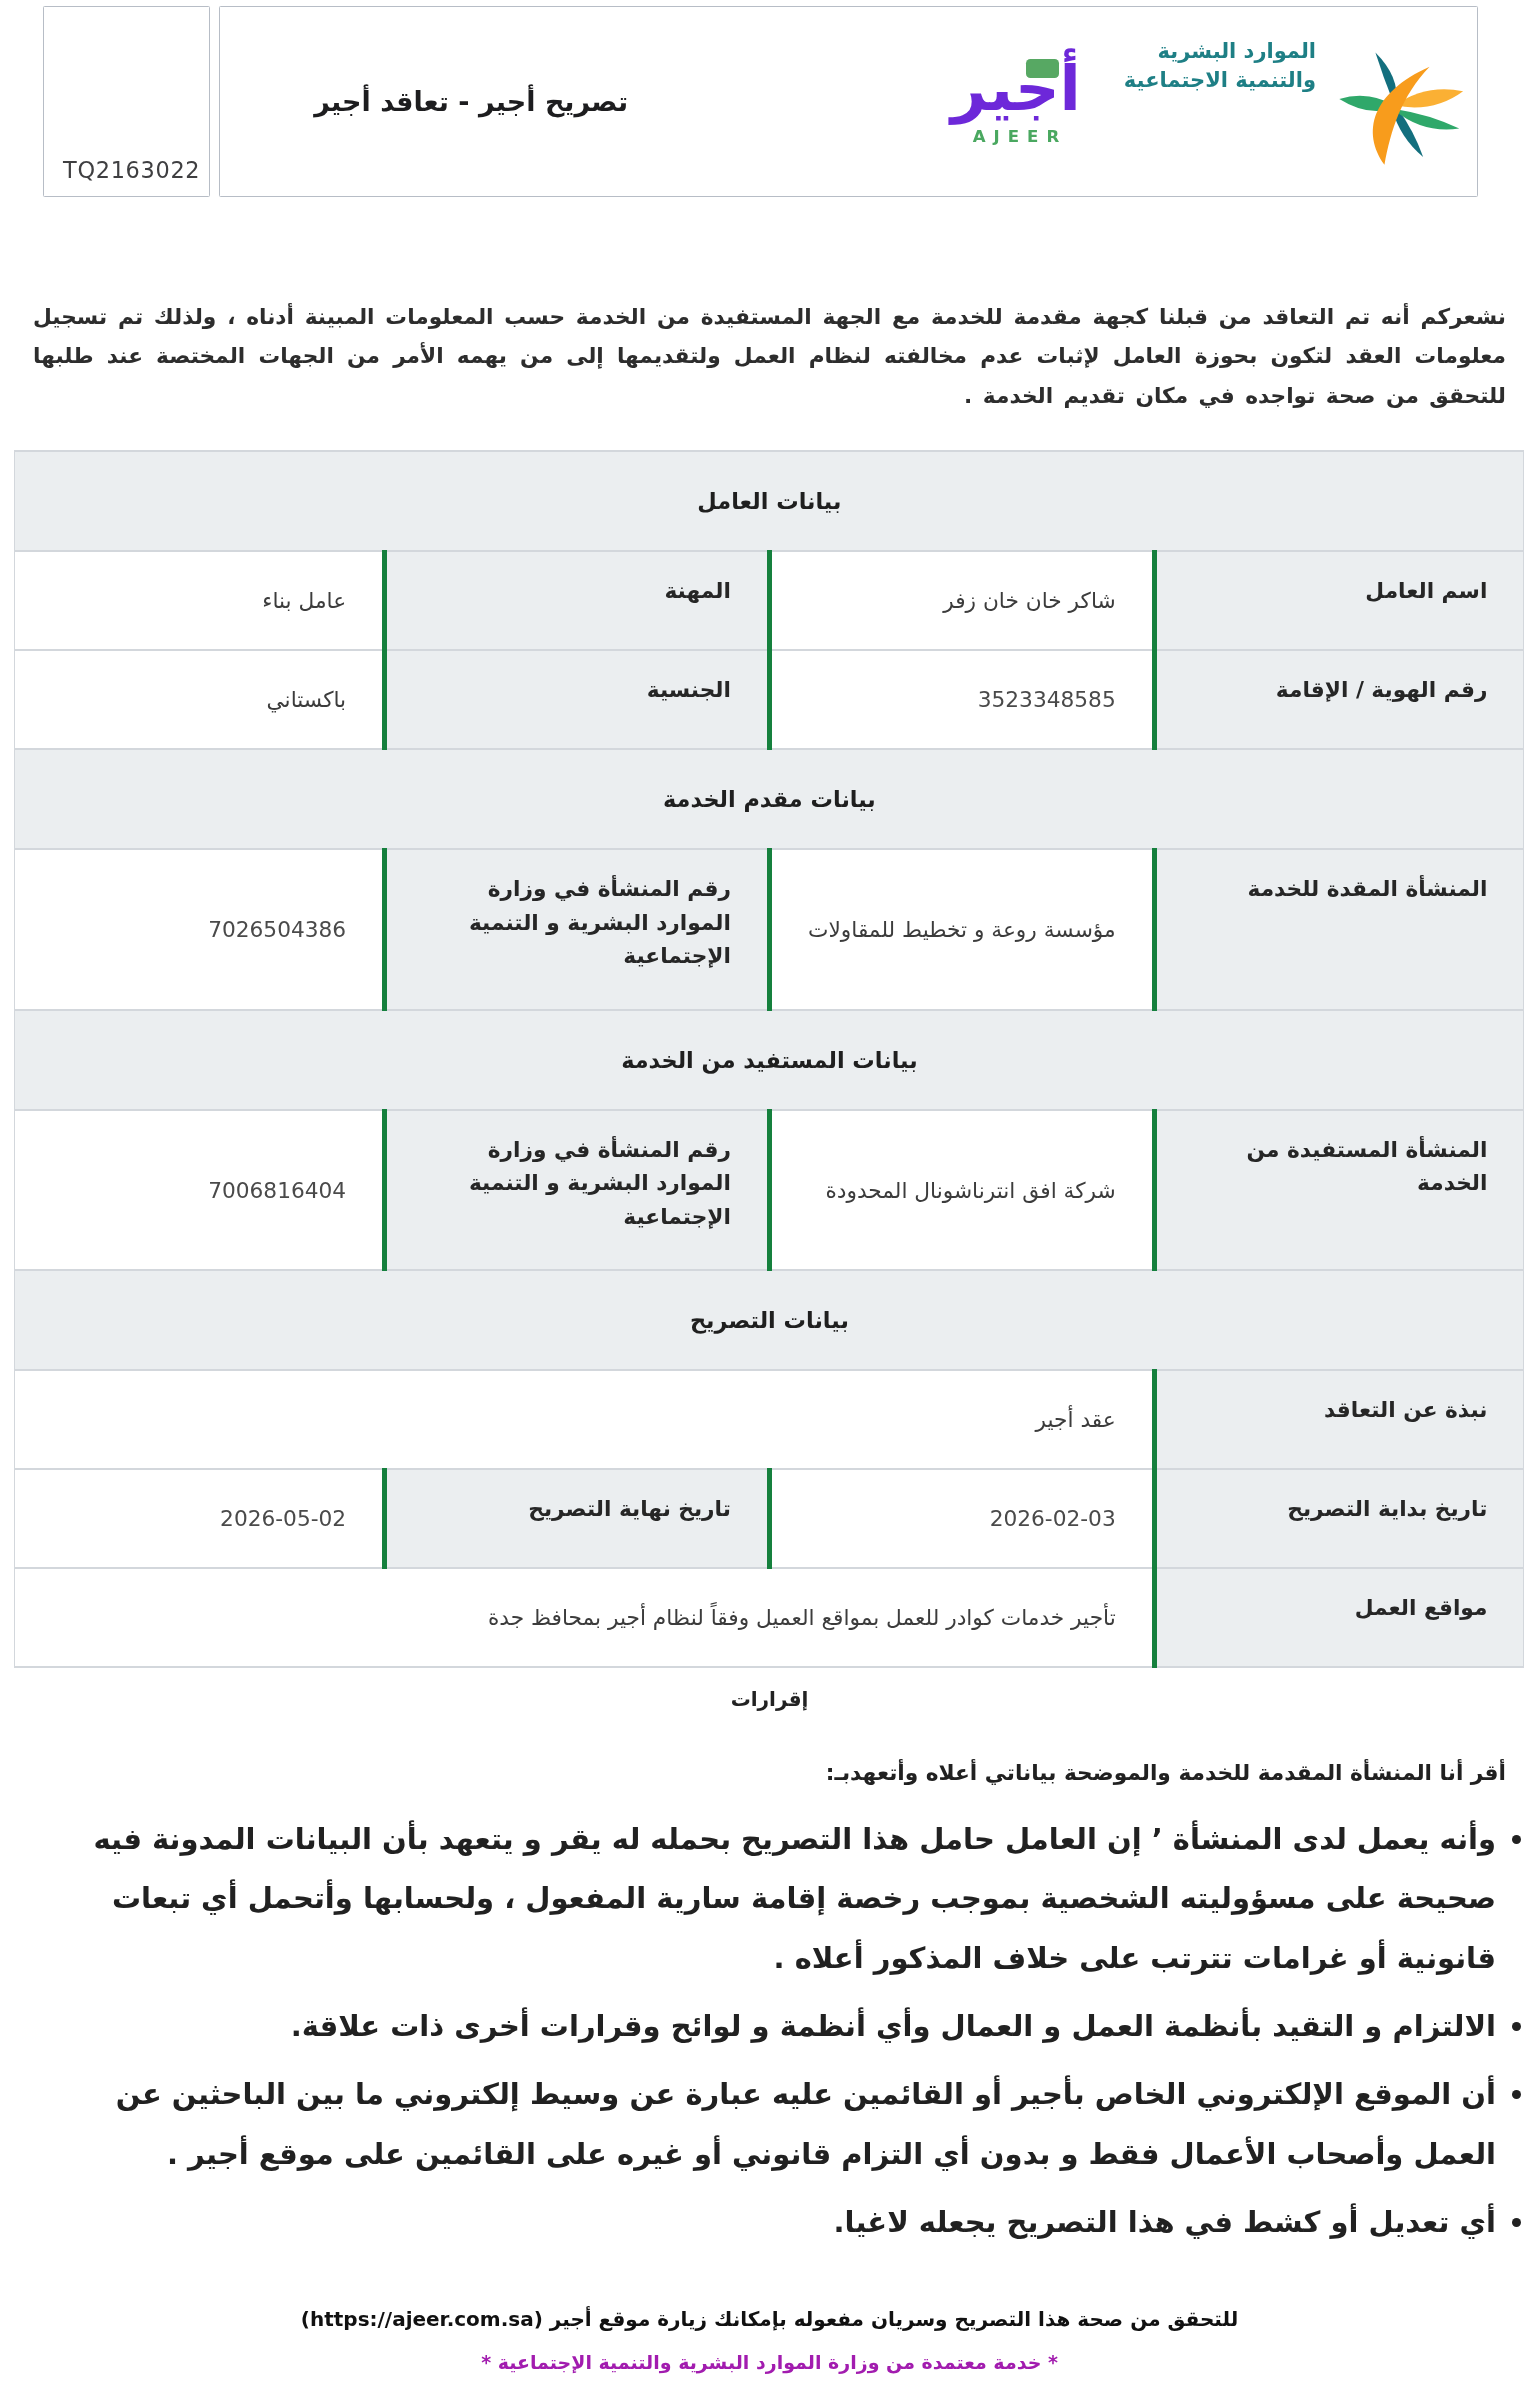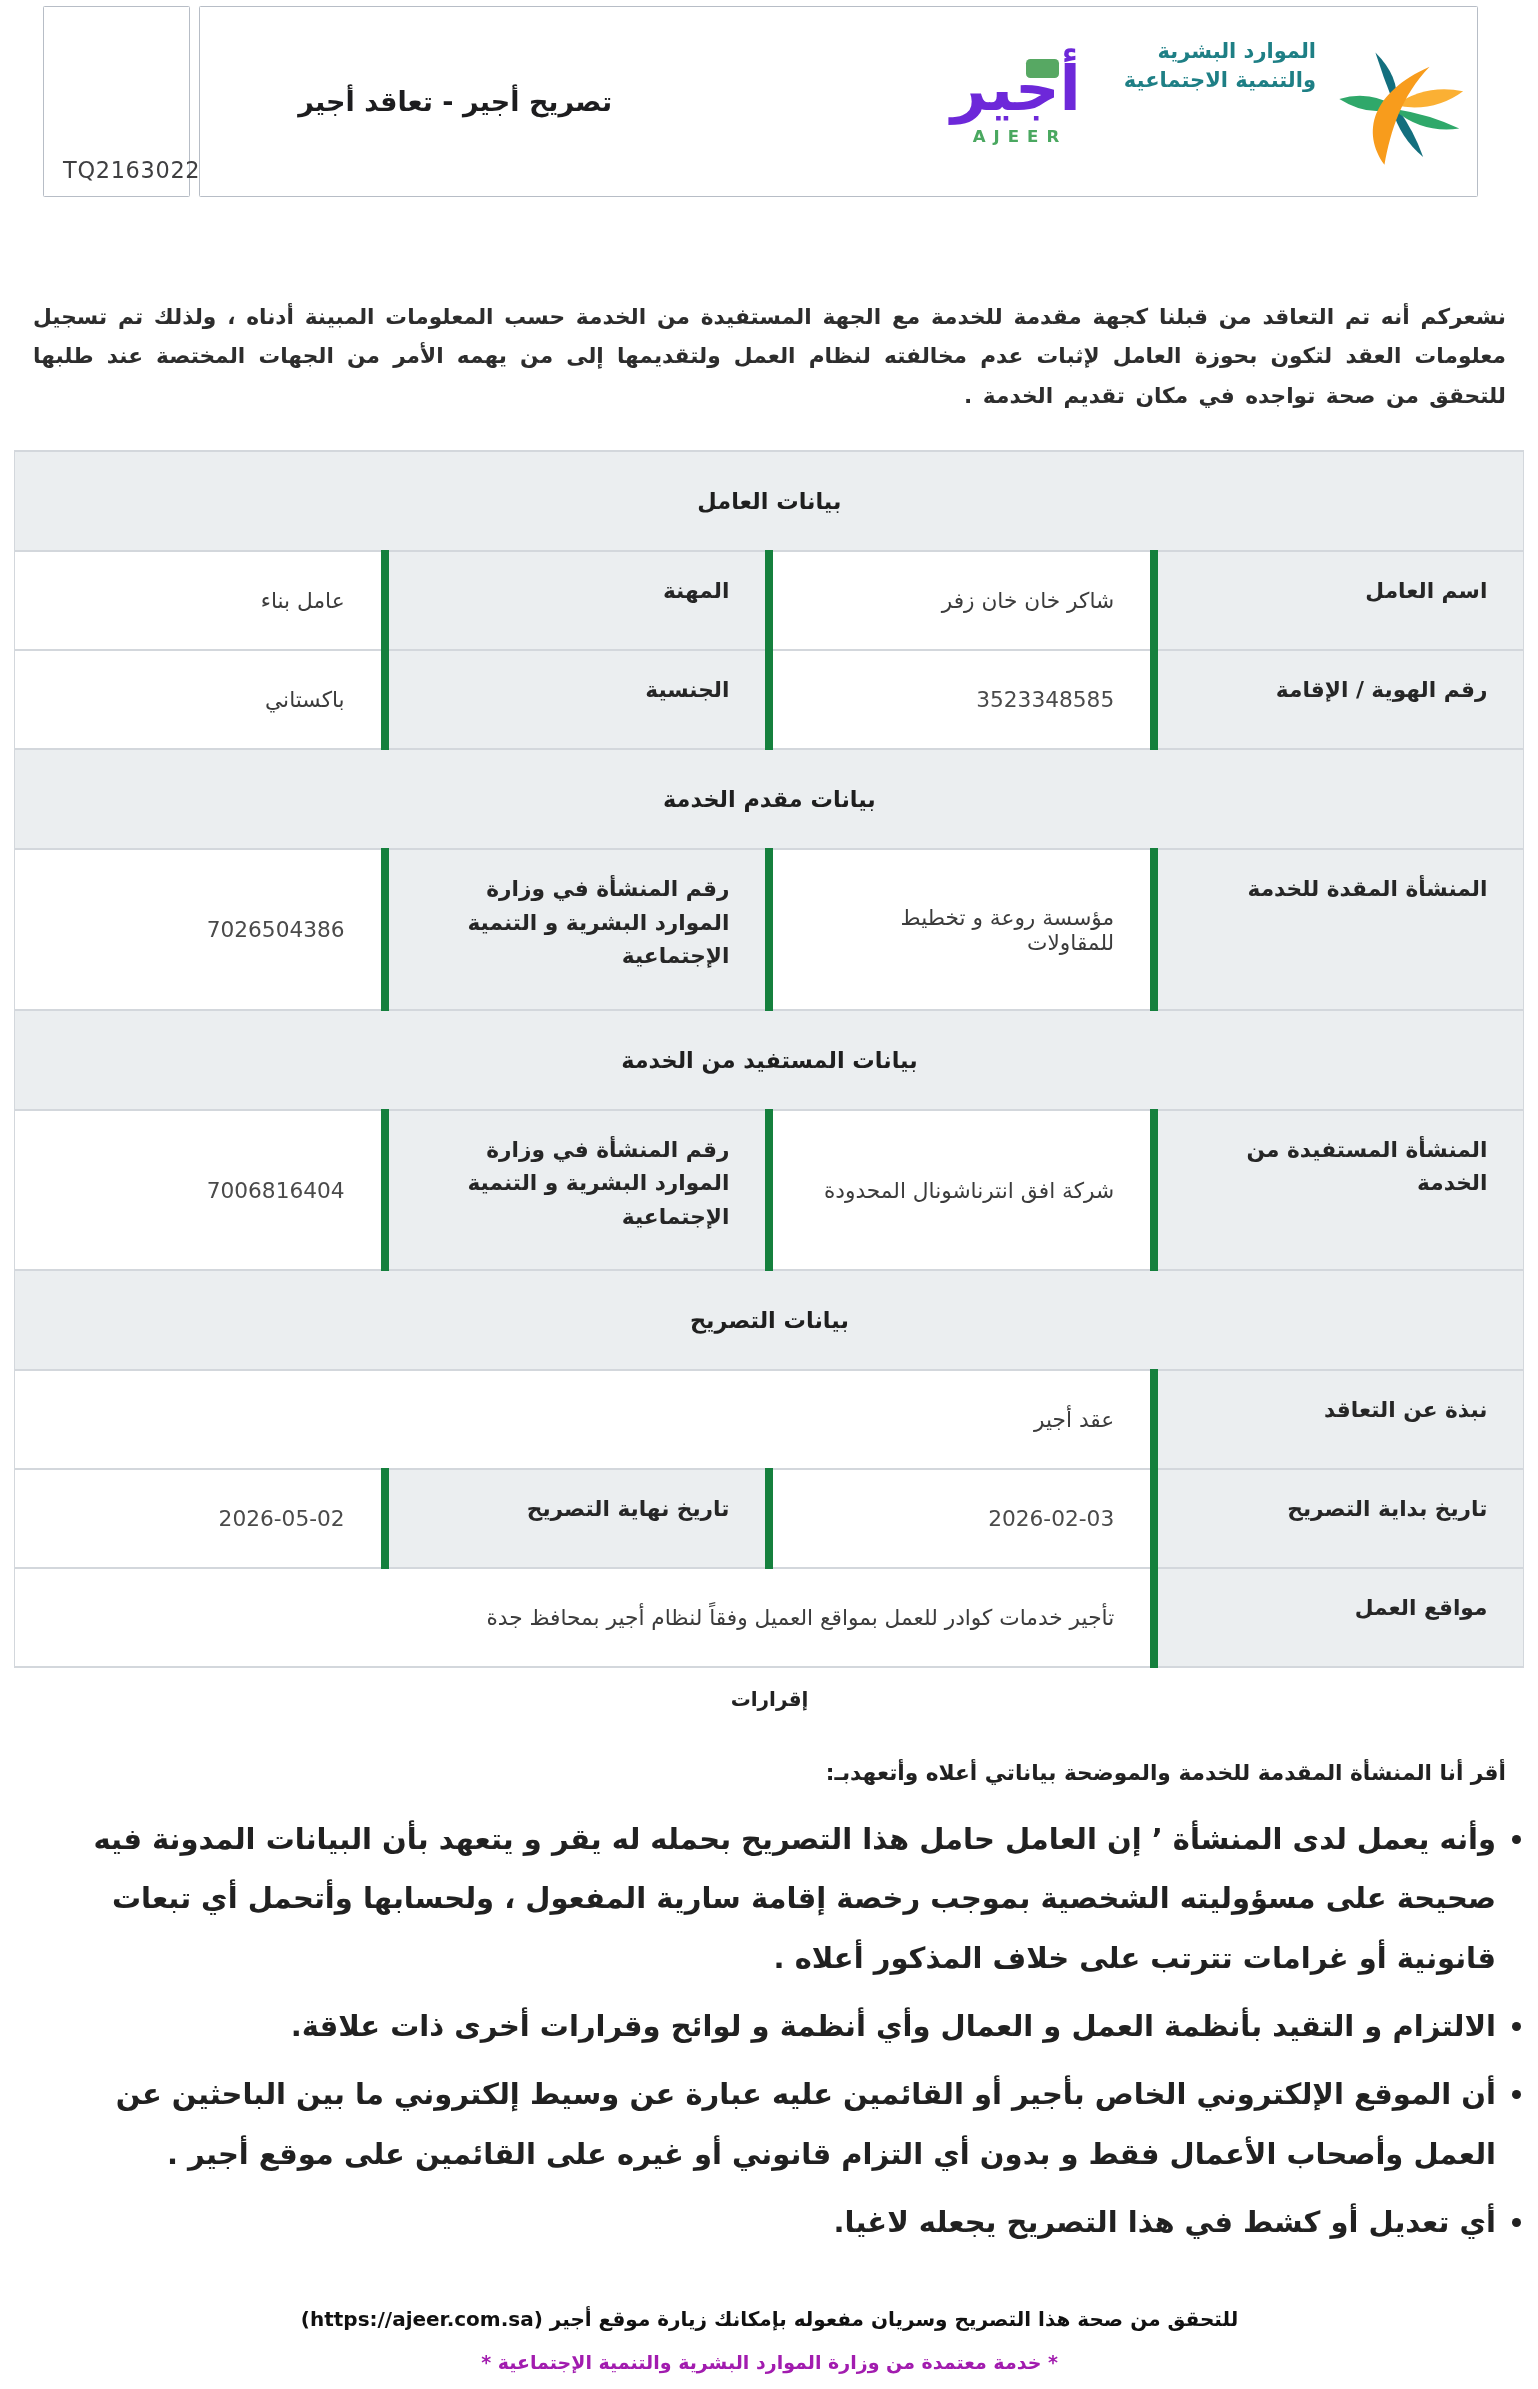--- a/index.html
+++ b/index.html
@@ -2,21 +2,21 @@
 <html lang="ar" style="font-size:11.6px"><head>
 <meta charset="utf-8">
 <style>
   * { margin:0; padding:0; box-sizing:border-box; }
   html,body { background:#ffffff; }
   body { font-family:"DejaVu Sans", sans-serif; }
   .page { position:relative; width:1539px; height:2389px; background:#fff; overflow:hidden; }
 
   
   .header { display:flex; gap:8.7px; margin:5.8px 61px 0 43px; height:191px; }
-  .ref-box { width:147px; border:1.4px solid #b7bdc6; border-radius:1.4px; position:relative; background:#fff; }
+  .ref-box { width:167px; border:1.4px solid #b7bdc6; border-radius:1.4px; position:relative; background:#fff; }
   .ref-num { position:absolute; bottom:13px; left:19px; font-size:22.4px; color:#3f3f41; letter-spacing:0.7px; }
   .title-box { flex:1; border:1.4px solid #b7bdc6; border-radius:1.4px; display:flex; align-items:center; background:#fff; }
   .title-wrap { width:40%; text-align:center; }
   .doc-title { font-size:27px; font-weight:700; color:#1d1d1f; direction:rtl; }
   .logos { flex:1; display:flex; align-items:center; justify-content:flex-end; gap:43px; padding-left:21.7px; }
 
   .ajeer-logo { text-align:center; }
   .ajeer-ar { position:relative; font-size:62px; line-height:1.05; font-weight:700; color:#6d28d9; direction:rtl; }
   .ajeer-patch { position:absolute; top:2.9px; right:21.7px; width:33px; height:19px; background:#57a863; border-radius:4.3px; }
   .ajeer-en { margin-top:5.8px; color:#4aa860; font-size:16.6px; font-weight:700; letter-spacing:8px; text-indent:8px; }
@@ -27,21 +27,21 @@
 
   
   .intro { margin:100px 33px 0 33px; direction:rtl; text-align:justify; font-size:21.7px; font-weight:700; color:#2d2d2d; line-height:1.82; word-spacing:2.9px; }
 
   
   .info-table { width:1510px; margin:35px 14.4px 0 14.4px; border-collapse:collapse; direction:rtl;
                 border-top:2.2px solid #d3d7dc; border-bottom:2.2px solid #d3d7dc;
                 border-right:1.4px solid #d3d7dc; border-left:1.4px solid #d3d7dc; table-layout:fixed; }
   .info-table td { border-top:2.2px solid #d3d7dc; border-bottom:2.2px solid #d3d7dc;
                    font-size:21.7px; color:#3c3c3c; text-align:right; padding:36px; }
-  .info-table td + td { border-right:8px solid #15803d; }
+  .info-table td + td { border-right:5px solid #15803d; }
   td.sec-h { background:#ebeef0; text-align:center; font-weight:700; font-size:22.4px; color:#1f1f1f; height:81px; vertical-align:middle; }
   td.lbl { background:#ebeef0; font-weight:700; color:#262626; vertical-align:top; padding-top:21.7px; line-height:1.55; }
   td.val { background:#ffffff; vertical-align:middle; }
   td.num { color:#4a4a4a; }
   tr.r-sm td { height:76px; }
   tr.r-md td { height:79px; }
   tr.r-lg td { height:108px; }
   tr.r-loc td { height:97px; }
 
   

